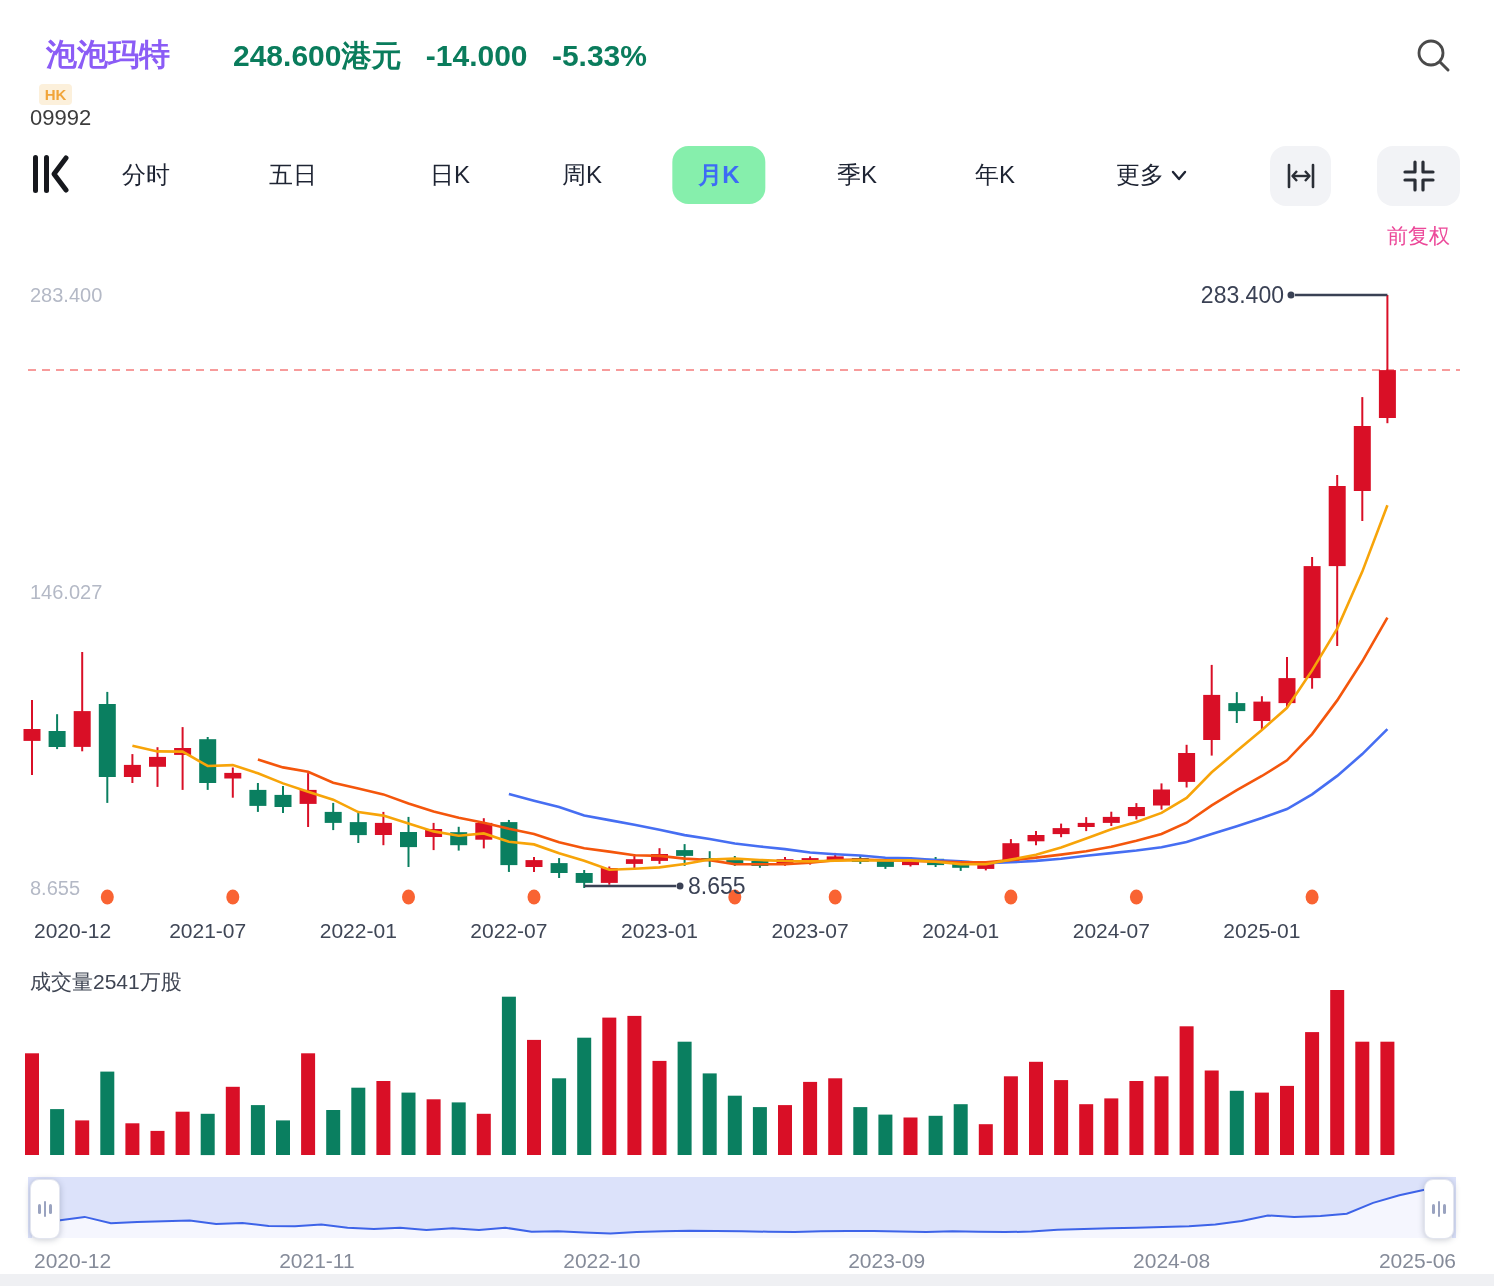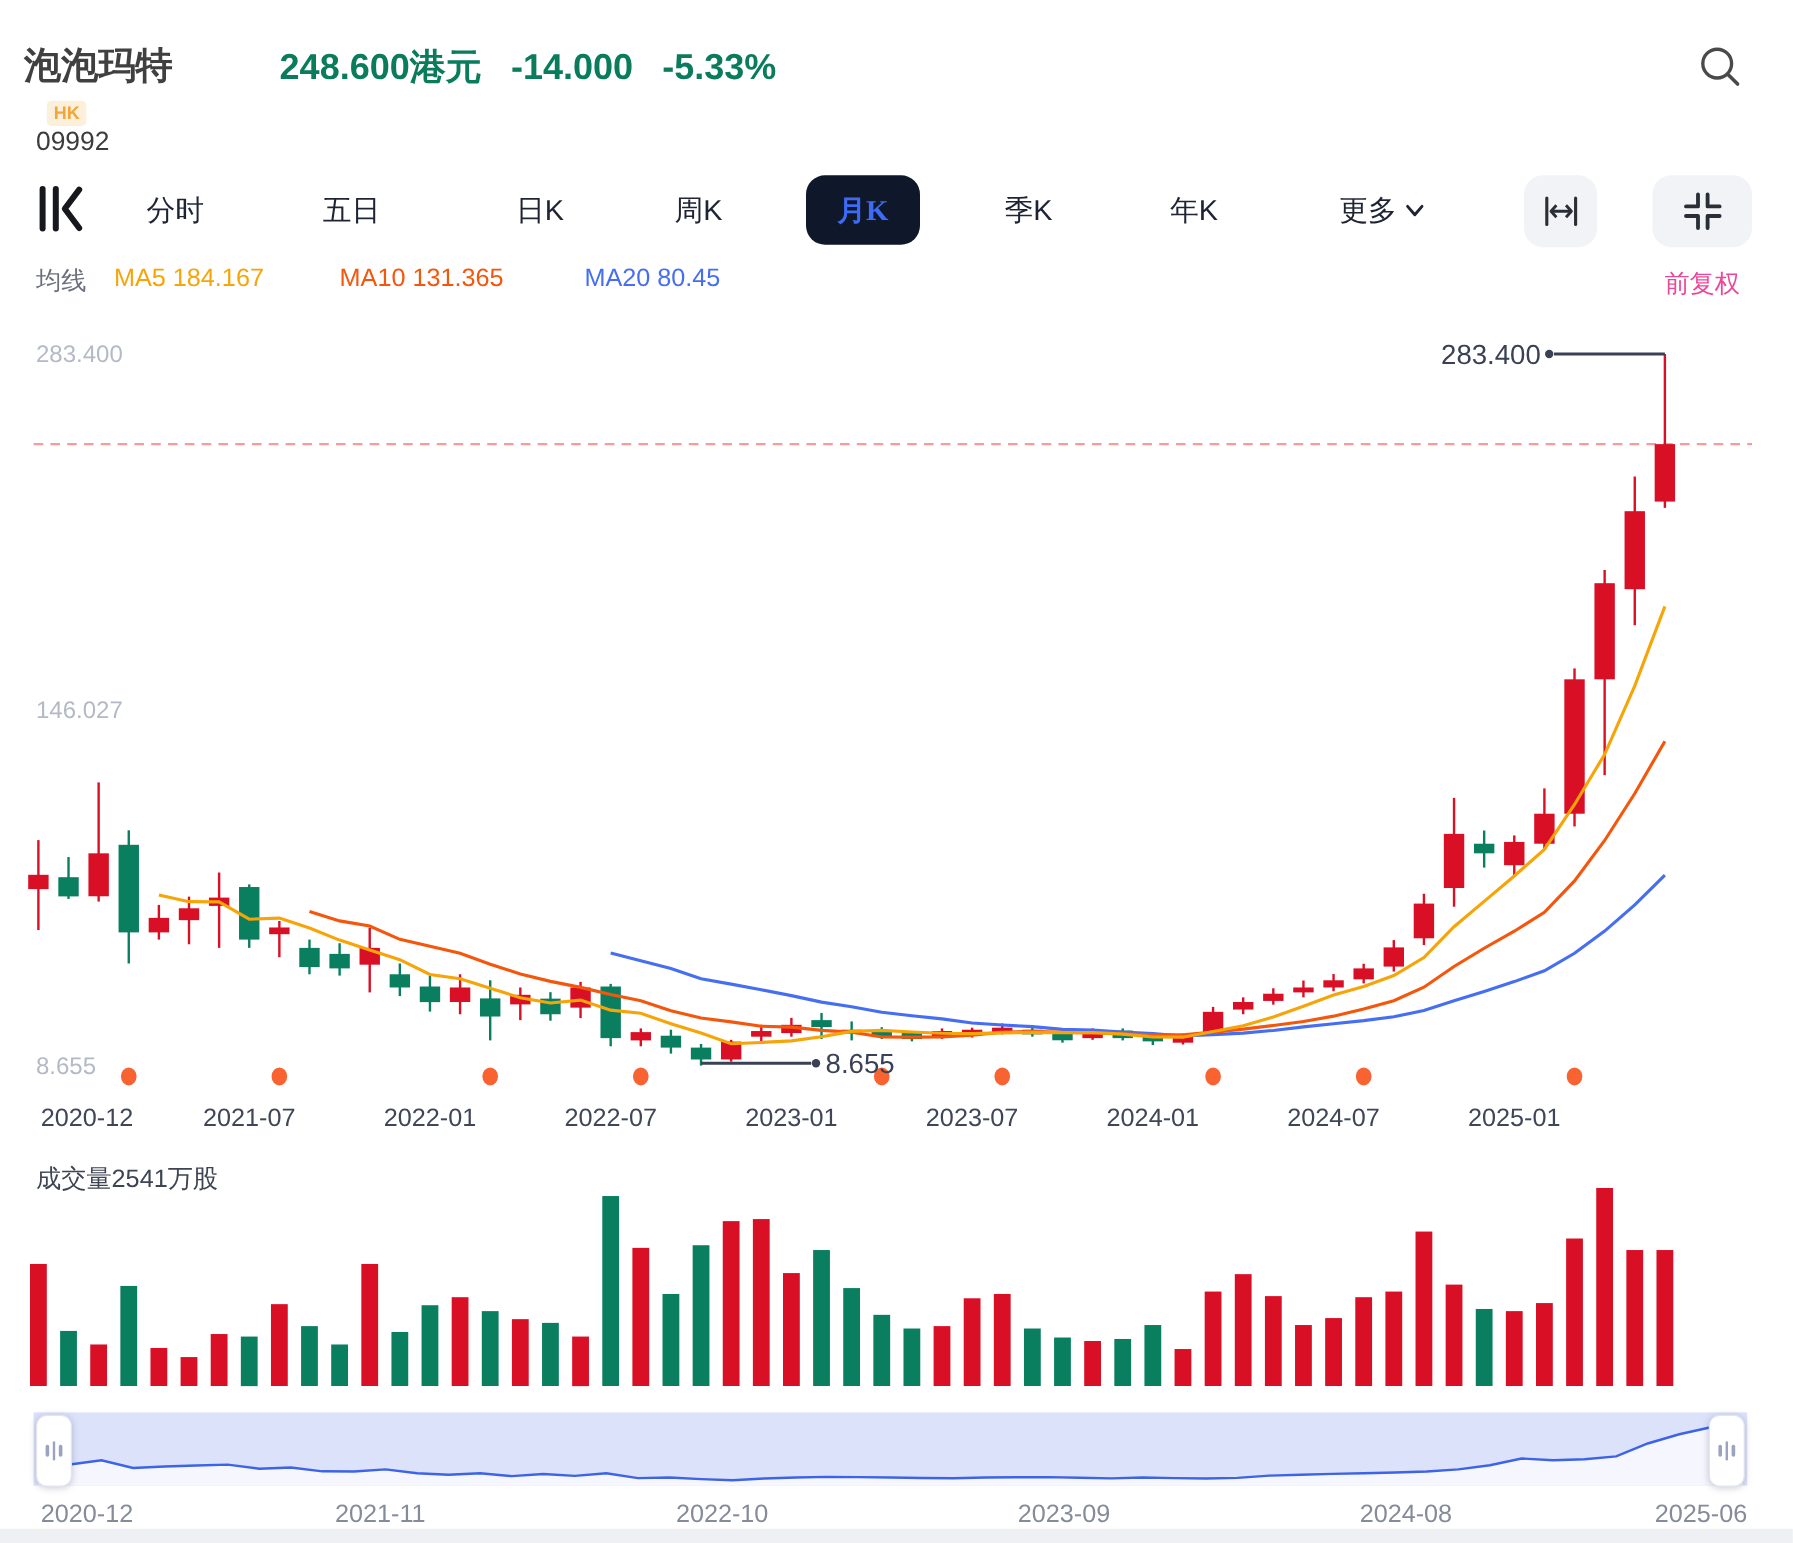--- a/index.html
+++ b/index.html
@@ -2,36 +2,36 @@
 <html><head>
 <meta charset="utf-8">
 <style>
   html,body{margin:0;padding:0;background:#fff;}
   body{width:1494px;height:1286px;position:relative;overflow:hidden;
        font-family:"Liberation Sans","DejaVu Sans",sans-serif;color:#1b1b1b;}
   #app{position:absolute;inset:0;background:#fff;}
   svg text{font-family:"Liberation Sans","DejaVu Sans",sans-serif;}
 
   
-  .stock-name{position:absolute;left:20px;top:34px;font-size:31px;font-weight:700;color:#404040;}
+  .stock-name{position:absolute;left:46px;top:34px;font-size:31px;font-weight:700;color:#8b5cf6;}
   .quote-row{position:absolute;left:205px;top:36px;font-size:30px;font-weight:600;}
   .quote-row span{margin-right:16px;}
   .sub-row{position:absolute;left:30px;top:84px;font-size:22px;color:#3c3c3c;display:flex;align-items:center;flex-direction:column;}
   .hk-badge{display:inline-block;background:#FCF0DB;color:#F1A53A;font-size:15px;font-weight:700;
             border-radius:4px;padding:3px 6px;margin-right:10px;line-height:1;}
   .status-row{position:absolute;left:205px;top:84px;font-size:22px;color:#474747;}
   .status-row span{margin-right:10px;}
   .search-btn{position:absolute;left:1412px;top:34px;width:44px;height:44px;cursor:pointer;}
 
   
   .tabbar{position:absolute;left:0;top:146px;width:1274px;height:58px;}
   .kline-collapse{position:absolute;left:30px;top:4px;width:44px;height:48px;}
   .tab{position:absolute;top:50%;transform:translate(-50%,-50%);font-size:24px;color:#1E2433;
        white-space:nowrap;cursor:pointer;padding:13px 26px;border-radius:16px;}
-  .tab.active{background:#0f172a;color:#3D6BF5;font-weight:600;font-family:Liberation Serif, serif;}
+  .tab.active{background:#86efac;color:#3D6BF5;font-weight:600;}
   .more-tab{position:absolute;top:50%;transform:translate(-50%,-50%);font-size:24px;color:#1E2433;
             cursor:pointer;display:flex;align-items:center;}
   .icon-btn{position:absolute;top:0;height:60px;background:#F2F3F6;border-radius:16px;
             display:flex;align-items:center;justify-content:center;cursor:pointer;}
 
   
   .mabar{position:absolute;left:0;top:220px;width:1494px;height:30px;font-size:21px;}
   .mabar .ma-title{position:absolute;left:30px;color:#6A6F7A;}
   .mabar .ma-item{position:absolute;white-space:nowrap;}
   .adjust-mode{position:absolute;right:44px;top:222px;font-size:21px;color:#ec4899;}
@@ -333,24 +333,20 @@
     <div class="icon-btn" style="left:1377px;width:83px">
       <svg width="36" height="36" viewBox="0 0 36 36">
         <path d="M14,4 V14 H4" fill="none" stroke="#2A2E36" stroke-width="3.2" stroke-linecap="round" stroke-linejoin="round"></path>
         <path d="M22,4 V14 H32" fill="none" stroke="#2A2E36" stroke-width="3.2" stroke-linecap="round" stroke-linejoin="round"></path>
         <path d="M14,32 V22 H4" fill="none" stroke="#2A2E36" stroke-width="3.2" stroke-linecap="round" stroke-linejoin="round"></path>
         <path d="M22,32 V22 H32" fill="none" stroke="#2A2E36" stroke-width="3.2" stroke-linecap="round" stroke-linejoin="round"></path>
       </svg>
     </div>
   </div>
 
-  <div class="mabar">
-    <span class="ma-title">均线</span>
-    <span id="ma-items"><span class="ma-item" style="left: 95px; color: rgb(247, 164, 9);">MA5 184.167</span><span class="ma-item" style="left: 283px; color: rgb(244, 86, 12);">MA10 131.365</span><span class="ma-item" style="left: 487px; color: rgb(70, 110, 242);">MA20 80.45</span></span>
-  </div>
   <div class="adjust-mode">前复权</div>
 
   <div class="volume-title">成交量2541万股</div>
 
   <div class="scrub-handle" style="left:30px">
       <i></i>
       <i></i>
       <i></i>
     </div>
   <div class="scrub-handle" style="left:1424px">

